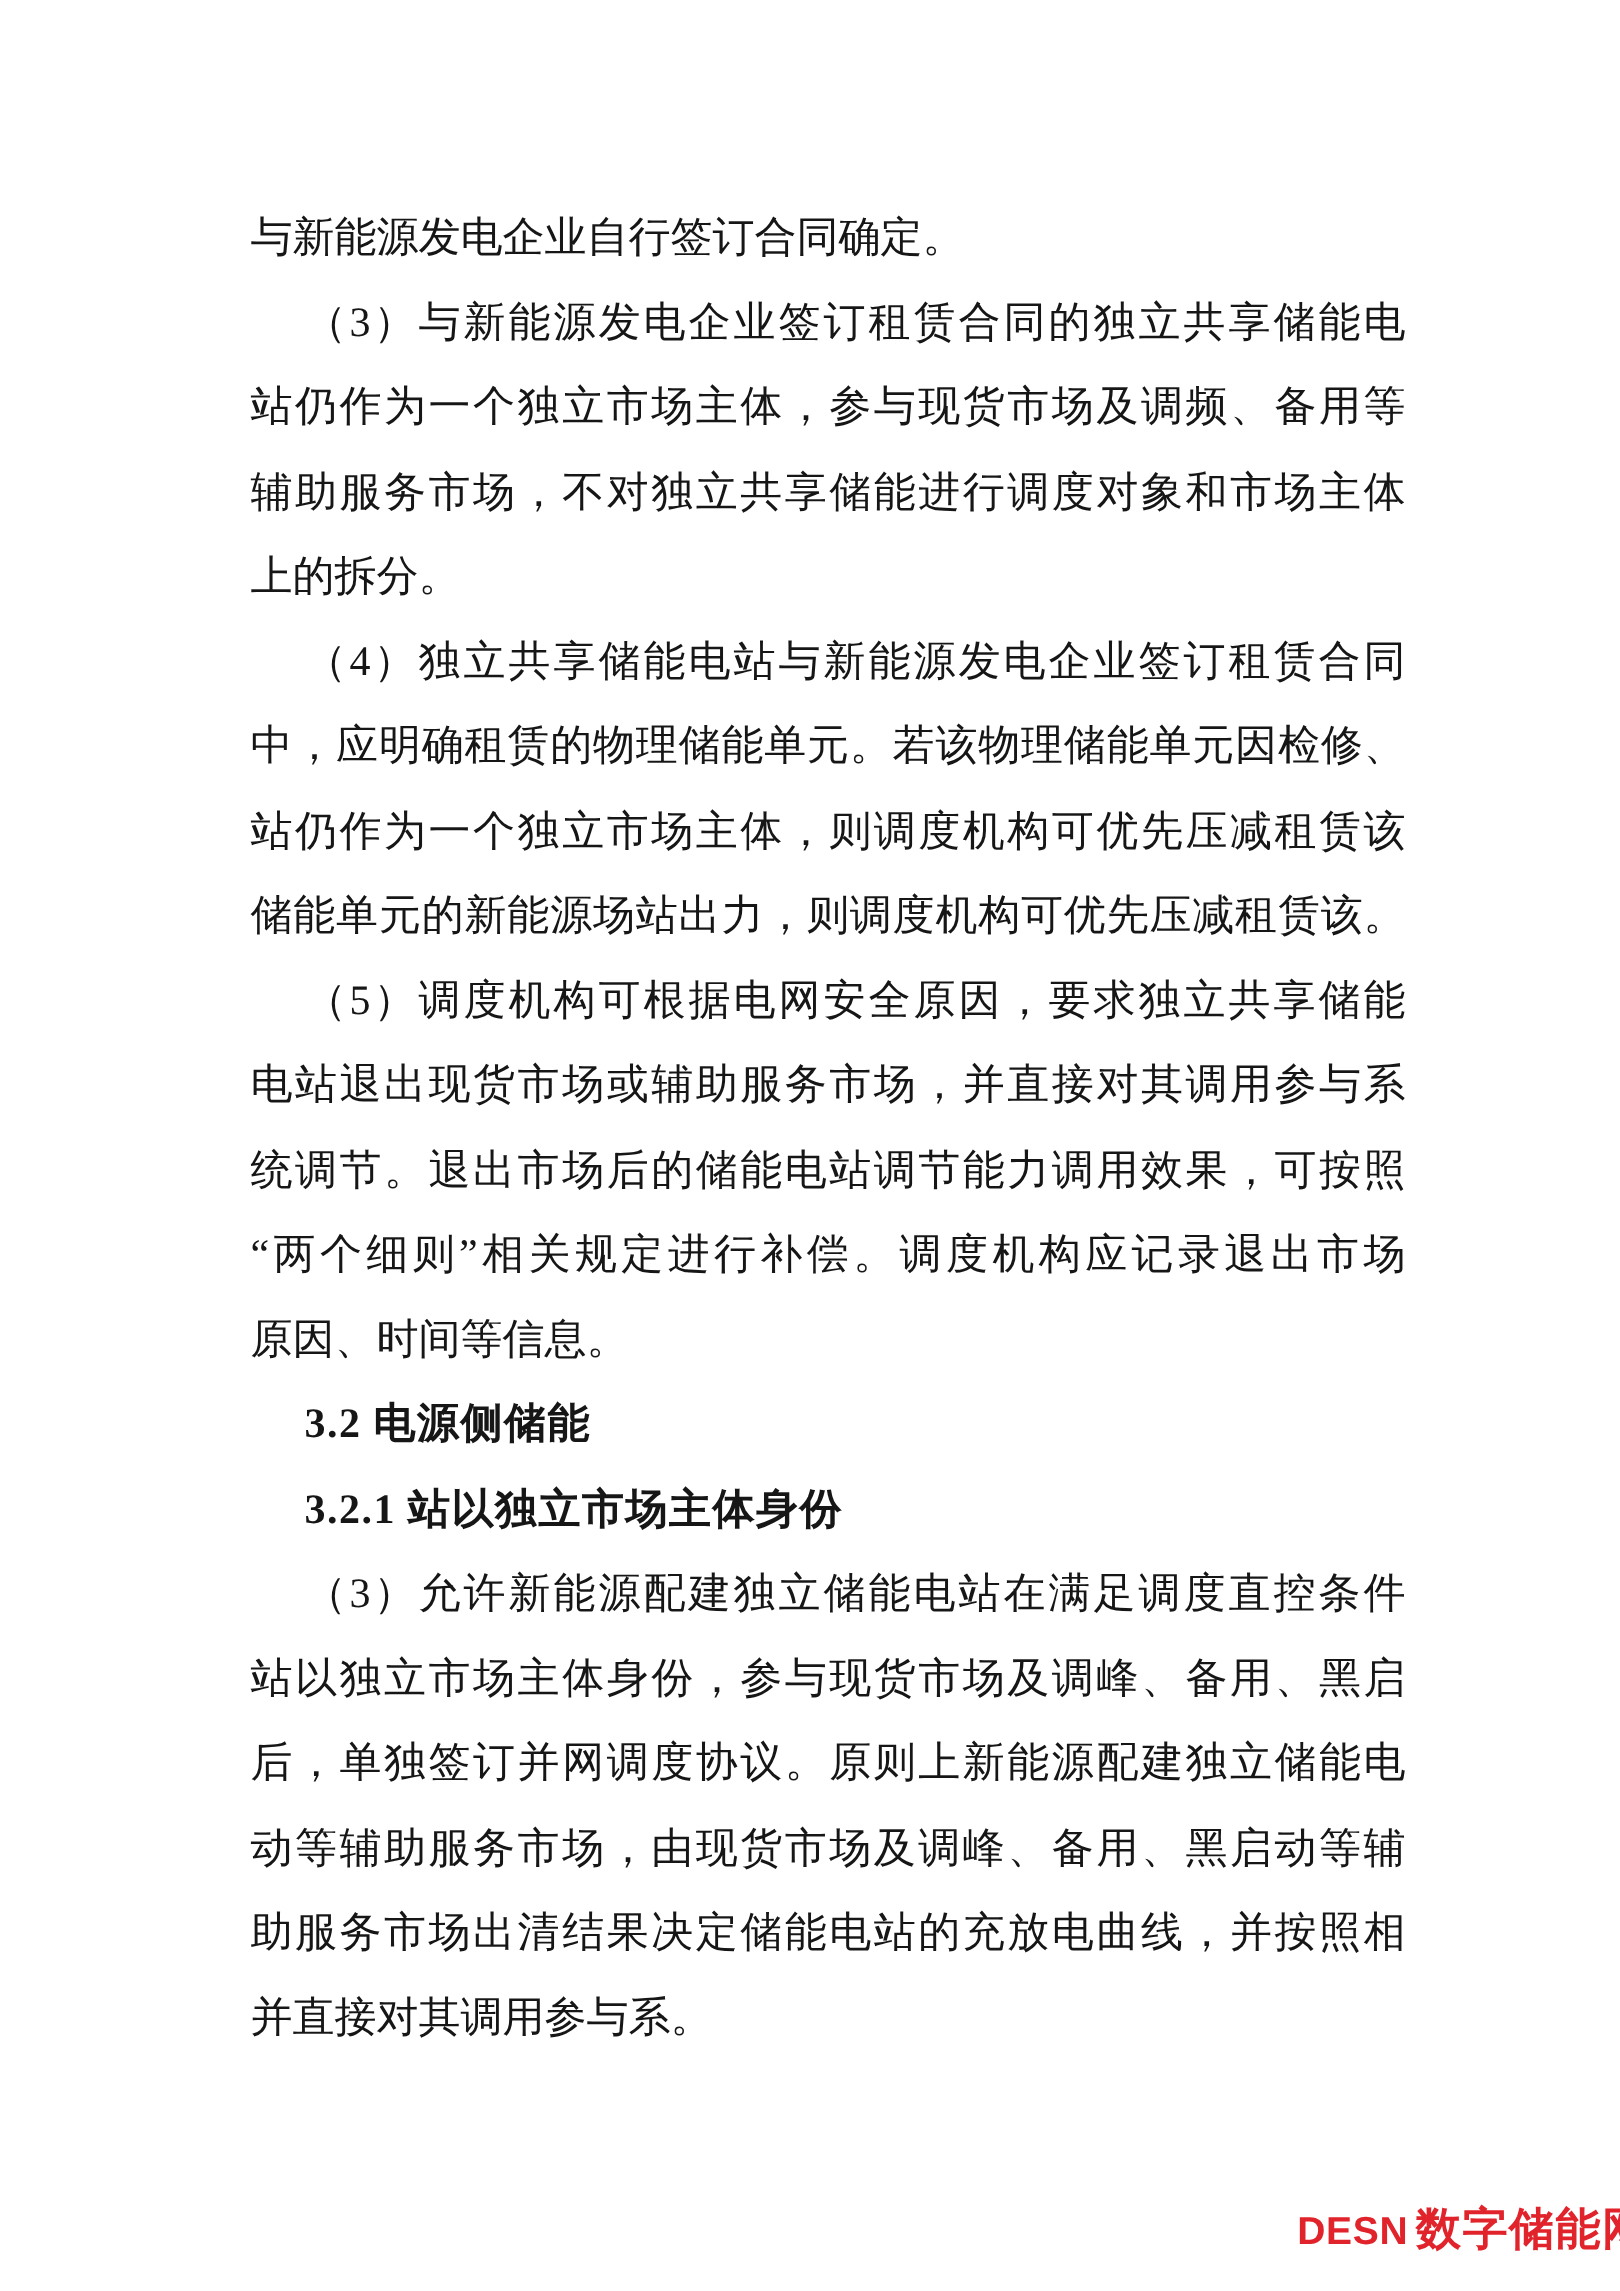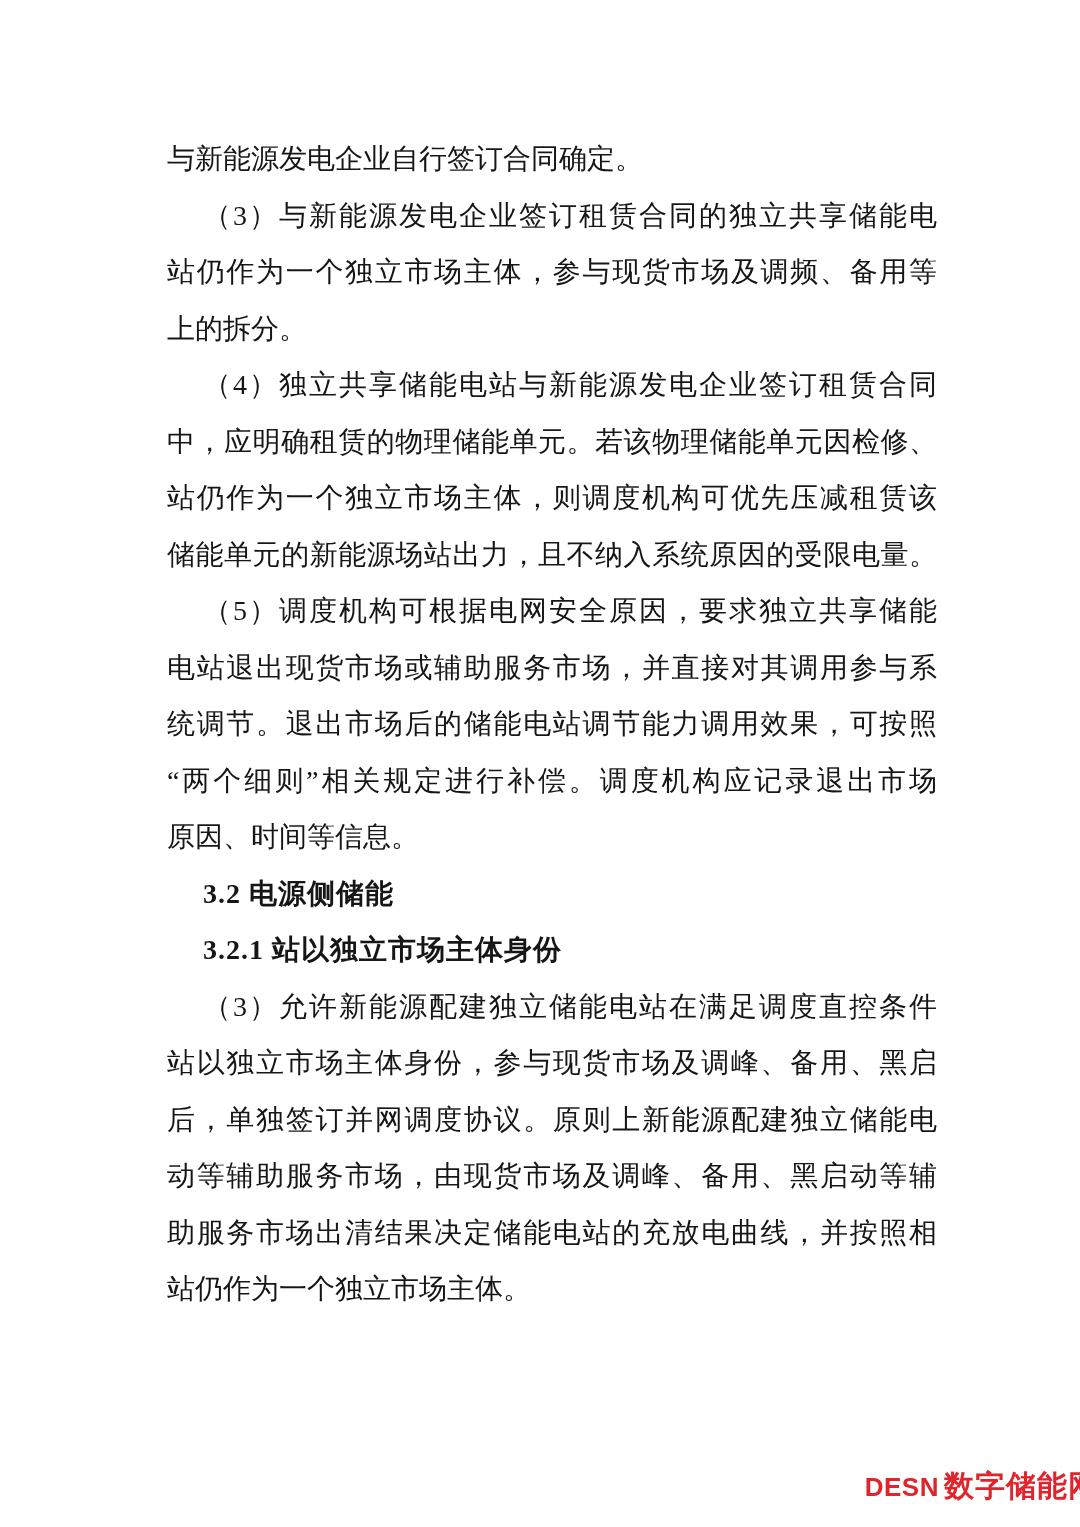--- a/index.html
+++ b/index.html
@@ -65,48 +65,49 @@
 
 <div class="page">
 
   <div class="doc" style="color: rgb(22, 22, 22);">
       <div class="block body">
         <div class="line">与新能源发电企业自行签订合同确定。</div>
       </div>
       <div class="block body">
         <div class="line j ind">（3）与新能源发电企业签订租赁合同的独立共享储能电</div>
         <div class="line j">站仍作为一个独立市场主体，参与现货市场及调频、备用等</div>
+        <div class="line j">辅助服务市场，不对独立共享储能进行调度对象和市场主体</div>
         <div class="line">上的拆分。</div>
       </div>
       <div class="block body">
         <div class="line j ind">（4）独立共享储能电站与新能源发电企业签订租赁合同</div>
         <div class="line j">中，应明确租赁的物理储能单元。若该物理储能单元因检修、</div>
         <div class="line j">站仍作为一个独立市场主体，则调度机构可优先压减租赁该</div>
-        <div class="line j">储能单元的新能源场站出力，且不纳入系统原因的受限电量。</div>
+        <div class="line j">储能单元的新能源场站出力，则调度机构可优先压减租赁该。</div>
       </div>
       <div class="block body">
         <div class="line j ind">（5）调度机构可根据电网安全原因，要求独立共享储能</div>
         <div class="line j">电站退出现货市场或辅助服务市场，并直接对其调用参与系</div>
         <div class="line j">统调节。退出市场后的储能电站调节能力调用效果，可按照</div>
         <div class="line j">“两个细则”相关规定进行补偿。调度机构应记录退出市场</div>
         <div class="line">原因、时间等信息。</div>
       </div>
       <div class="block heading">
         <div class="line ind">3.2 电源侧储能</div>
       </div>
       <div class="block heading">
         <div class="line ind">3.2.1 站以独立市场主体身份</div>
       </div>
       <div class="block body">
         <div class="line j ind">（3）允许新能源配建独立储能电站在满足调度直控条件</div>
         <div class="line j">站以独立市场主体身份，参与现货市场及调峰、备用、黑启</div>
         <div class="line j">后，单独签订并网调度协议。原则上新能源配建独立储能电</div>
         <div class="line j">动等辅助服务市场，由现货市场及调峰、备用、黑启动等辅</div>
         <div class="line j">助服务市场出清结果决定储能电站的充放电曲线，并按照相</div>
-        <div class="line">站仍作为一个独立市场主体。</div>
+        <div class="line">并直接对其调用参与系。</div>
       </div>
     </div>
 
   <div class="brand-logo" style="color: rgb(225, 36, 43);">
     <span class="brand-en">DESN</span><span class="brand-zh">数字储能网</span>
   </div>
 
 </div>
 
 </body></html>

